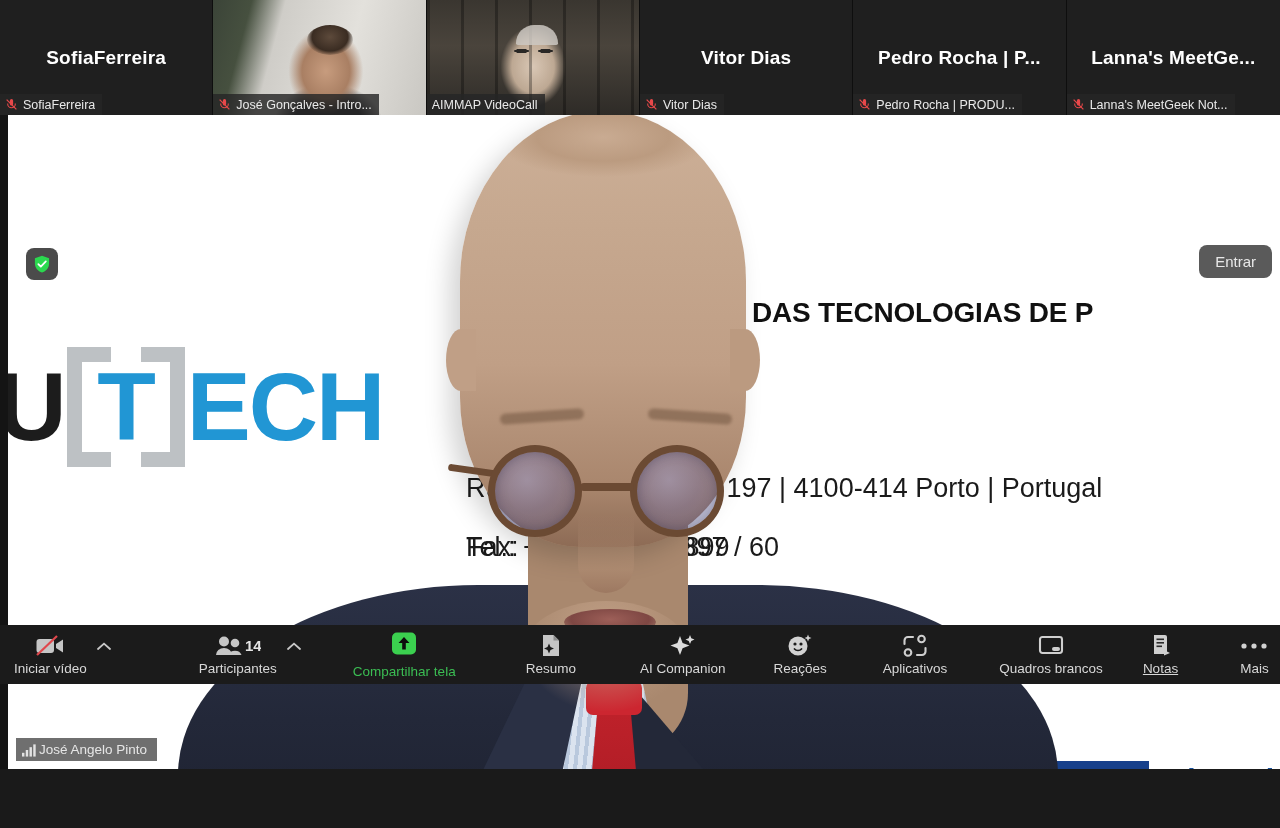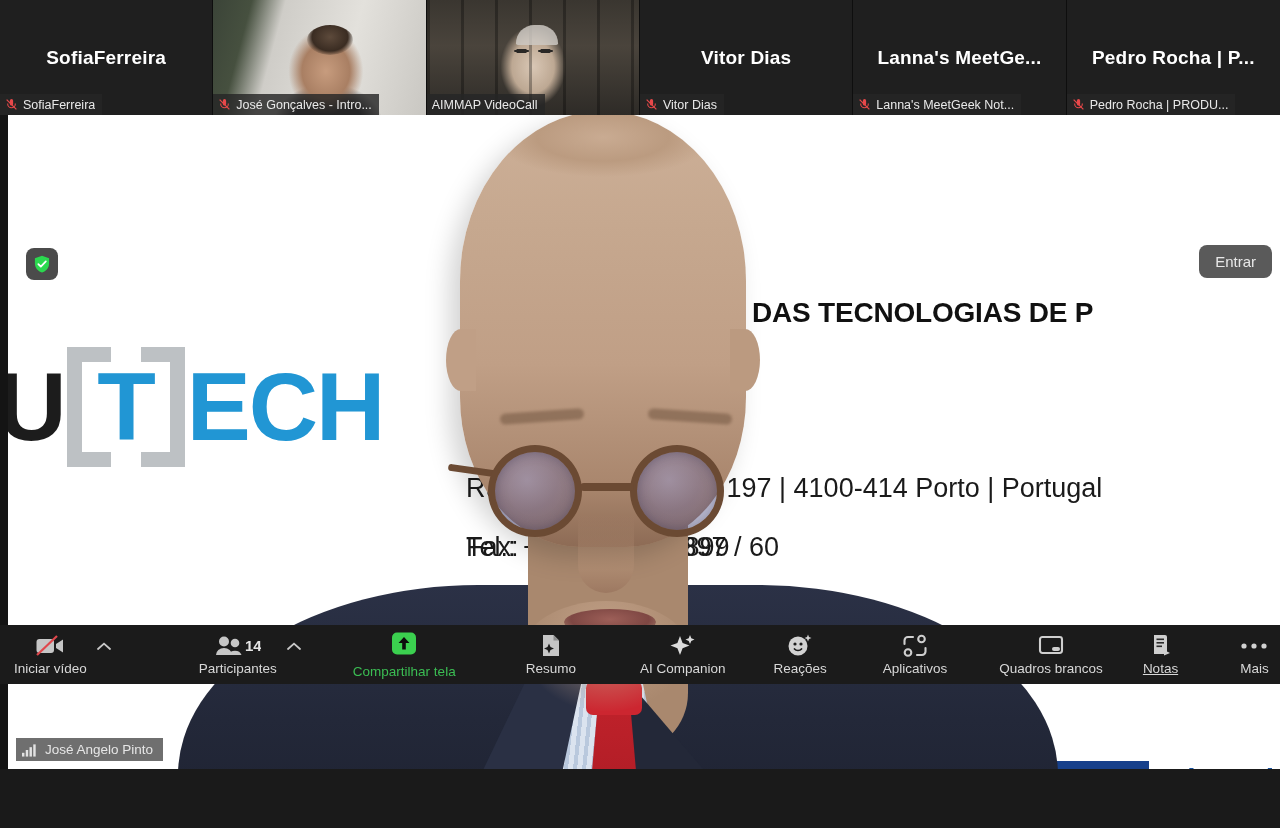--- a/index.html
+++ b/index.html
@@ -211,21 +211,21 @@
   }
   #enter-btn {
     position:absolute; right:8px; top:130px;
     background:#5a5a5a; color:#e8e8e8;
     border:none; border-radius:8px;
     padding:8px 16px; font-size:15px; cursor:pointer;
     font-family:"Liberation Sans", sans-serif;
   }
   #speaker-name {
     position:absolute; left:8px; bottom:8px;
-    display:flex; align-items:center; gap:8px;
+    display:flex; align-items:center; gap:2px;
     height:23px; padding:0 10px 0 6px;
     background:rgba(55,55,55,.72); color:#e6e6e6; font-size:13.5px;
     white-space:nowrap;
   }
 
   
   #bottombar {
     position:absolute; left:0; bottom:0; width:1280px; height:59px;
     background:#1b1b1b; display:flex; align-items:center;
   }
@@ -288,40 +288,40 @@
         <svg class="micoff" viewBox="0 0 24 24">
           <path d="M9 5a3 3 0 0 1 6 0v6a3 3 0 0 1-6 0z" fill="#e8484a"></path>
           <path d="M5 10v1a7 7 0 0 0 14 0v-1" stroke="#e8484a" stroke-width="2" fill="none"></path>
           <path d="M3 3 L21 21" stroke="#e8484a" stroke-width="2.4"></path>
         </svg>
         <span class="lbl">Vitor Dias</span>
       </div>
     </div>
 
     <div class="thumb">
+      <div class="bigname">Pedro Rocha | P...</div>
+      <div class="namebar">
+        <svg class="micoff" viewBox="0 0 24 24">
+          <path d="M9 5a3 3 0 0 1 6 0v6a3 3 0 0 1-6 0z" fill="#e8484a"></path>
+          <path d="M5 10v1a7 7 0 0 0 14 0v-1" stroke="#e8484a" stroke-width="2" fill="none"></path>
+          <path d="M3 3 L21 21" stroke="#e8484a" stroke-width="2.4"></path>
+        </svg>
+        <span class="lbl">Pedro Rocha | PRODU...</span>
+      </div>
+    </div>
+
+    <div class="thumb">
       <div class="bigname">Lanna's  MeetGe...</div>
       <div class="namebar">
         <svg class="micoff" viewBox="0 0 24 24">
           <path d="M9 5a3 3 0 0 1 6 0v6a3 3 0 0 1-6 0z" fill="#e8484a"></path>
           <path d="M5 10v1a7 7 0 0 0 14 0v-1" stroke="#e8484a" stroke-width="2" fill="none"></path>
           <path d="M3 3 L21 21" stroke="#e8484a" stroke-width="2.4"></path>
         </svg>
         <span class="lbl">Lanna's MeetGeek Not...</span>
-      </div>
-    </div>
-
-    <div class="thumb">
-      <div class="bigname">Pedro Rocha | P...</div>
-      <div class="namebar">
-        <svg class="micoff" viewBox="0 0 24 24">
-          <path d="M9 5a3 3 0 0 1 6 0v6a3 3 0 0 1-6 0z" fill="#e8484a"></path>
-          <path d="M5 10v1a7 7 0 0 0 14 0v-1" stroke="#e8484a" stroke-width="2" fill="none"></path>
-          <path d="M3 3 L21 21" stroke="#e8484a" stroke-width="2.4"></path>
-        </svg>
-        <span class="lbl">Pedro Rocha | PRODU...</span>
       </div>
     </div>
   </div>
 
   <div id="stage">
 
     <div id="slide">
 
       <div id="logo">
         <span class="dk">DU</span>

